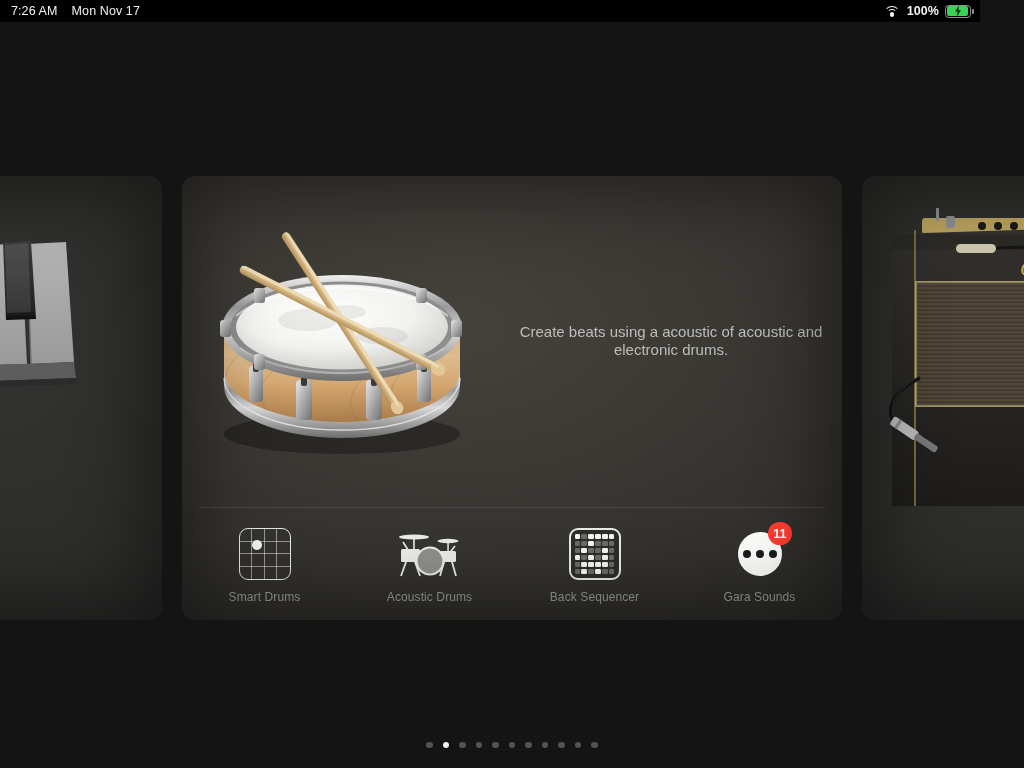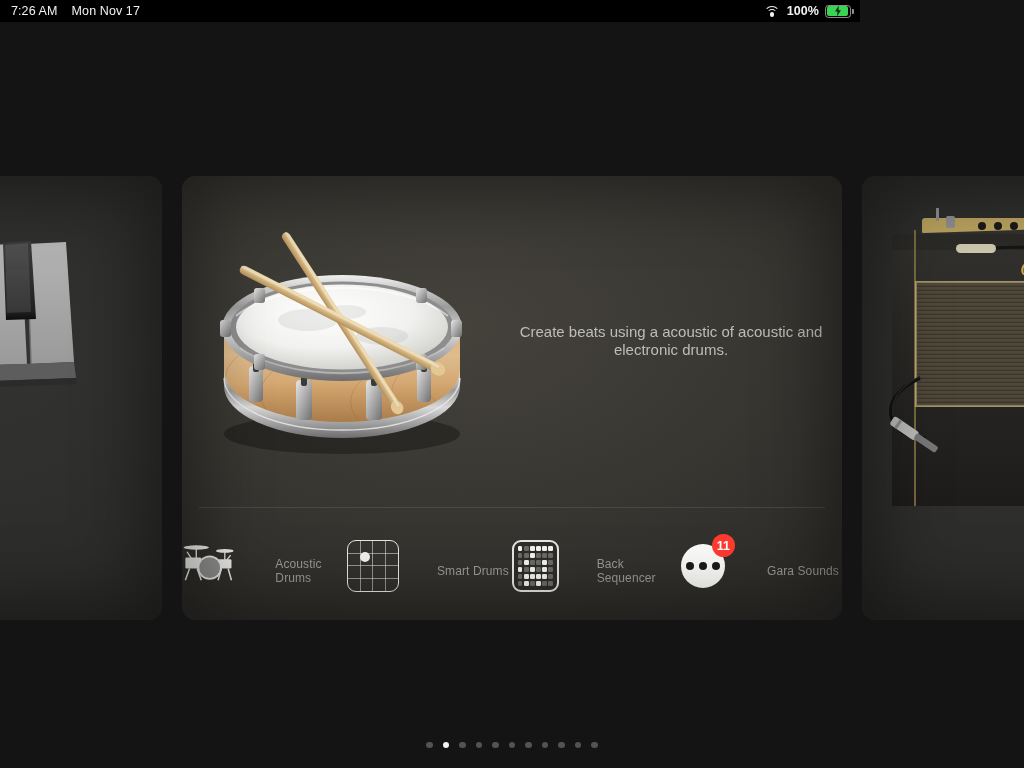--- a/index.html
+++ b/index.html
@@ -9,21 +9,21 @@
     font-family:"Liberation Sans", sans-serif;
     -webkit-font-smoothing:antialiased;
   }
   #screen {
     position:relative; width:1024px; height:768px;
     background:#141414;
   }
 
   
   .statusbar{
-    position:absolute; top:0; left:0; width:860px; height:22px;
+    position:absolute; top:0; left:0; width:980px; height:22px;
     display:flex; align-items:center;
     color:#f2f2f2; font-size:12.5px; font-weight:500;
     background:#000;
     z-index:40;
   }
   .sb-left{ display:flex; align-items:center; gap:14px; padding-left:11px; }
   .sb-right{ margin-left:auto; display:flex; align-items:center; gap:6px; padding-right:9px;font-weight:bold; }
   .sb-time{ letter-spacing:0.1px; }
   .sb-date{ letter-spacing:0.1px; }
   .sb-pct{ font-size:12.5px; letter-spacing:0.1px; }
@@ -134,22 +134,22 @@
   
   .divider{
     position:absolute; left:17px; top:331px; width:626px; height:1px;
     background:rgba(255,255,255,.10);
   }
   .icon-row{
     position:absolute; left:0; top:332px; width:660px; height:112px;
     display:flex; align-items:center;
   }
   .icon-cell{
-    flex:1; display:flex; flex-direction:row; align-items:center;
-    cursor:pointer; position:relative; padding-top:4px;gap:38px;
+    flex:1; display:flex; flex-direction:column; align-items:center;
+    cursor:pointer; position:relative; padding-top:4px;
   }
   .icon-box{ width:52px; height:52px; position:relative; }
   .icon-label{
     margin-top:10px; font-size:12px; color:#9a9a97; letter-spacing:.1px;
   }
 
   
   .sd{ position:absolute; inset:0; border:1.6px solid #e8e8e6; border-radius:9px; }
   .sd .ln{ position:absolute; background:rgba(232,232,230,.55); }
   .sd .dot{
@@ -449,62 +449,62 @@
         <div class="hero-text">
           <div class="hero-sub">Create beats using a acoustic of acoustic and electronic drums.</div>
         </div>
       </div>
 
       <div class="divider"></div>
 
       <div class="icon-row">
 
         <div class="icon-cell">
-          <div class="icon-box" style="width:66px">
-            <svg class="kit" viewBox="0 0 66 52">
-              <g fill="#eaeae8">
-
-                <ellipse cx="17" cy="9" rx="15" ry="2.6"></ellipse>
-                <rect x="16.2" y="9" width="1.6" height="16"></rect>
-
-                <ellipse cx="51" cy="13" rx="10.5" ry="2.2"></ellipse>
-                <rect x="50.3" y="13" width="1.5" height="14"></rect>
-
-                <rect x="4" y="21" width="19" height="13" rx="1.5"></rect>
-
-                <rect x="43" y="23" width="16" height="11" rx="1.5"></rect>
-
-                <path d="M9 34 L4 48 M18 34 L23 48" stroke="#eaeae8" stroke-width="1.8" fill="none"></path>
-                <path d="M47 34 L43 48 M55 34 L59 48" stroke="#eaeae8" stroke-width="1.8" fill="none"></path>
-                <path d="M13 25 L6 14 M51 27 L58 18" stroke="#eaeae8" stroke-width="1.6" fill="none"></path>
-              </g>
-
-              <circle cx="33" cy="33" r="14.5" fill="#eaeae8"></circle>
-              <circle cx="33" cy="33" r="12.4" fill="#8e8e8c"></circle>
-            </svg>
-          </div>
-          <div class="icon-label">Acoustic Drums</div>
-        </div>
-
-        <div class="icon-cell">
           <div class="icon-box">
             <div class="sd">
               <span class="ln" style="left:11.5px;top:0;width:1.3px;height:100%"></span>
               <span class="ln" style="left:24px;top:0;width:1.3px;height:100%"></span>
               <span class="ln" style="left:36.5px;top:0;width:1.3px;height:100%"></span>
               <span class="ln" style="left:0;top:11.5px;height:1.3px;width:100%"></span>
               <span class="ln" style="left:0;top:24px;height:1.3px;width:100%"></span>
               <span class="ln" style="left:0;top:36.5px;height:1.3px;width:100%"></span>
               <span class="dot"></span>
             </div>
           </div>
           <div class="icon-label">Smart Drums</div>
         </div>
 
         <div class="icon-cell">
+          <div class="icon-box" style="width:66px">
+            <svg class="kit" viewBox="0 0 66 52">
+              <g fill="#eaeae8">
+
+                <ellipse cx="17" cy="9" rx="15" ry="2.6"></ellipse>
+                <rect x="16.2" y="9" width="1.6" height="16"></rect>
+
+                <ellipse cx="51" cy="13" rx="10.5" ry="2.2"></ellipse>
+                <rect x="50.3" y="13" width="1.5" height="14"></rect>
+
+                <rect x="4" y="21" width="19" height="13" rx="1.5"></rect>
+
+                <rect x="43" y="23" width="16" height="11" rx="1.5"></rect>
+
+                <path d="M9 34 L4 48 M18 34 L23 48" stroke="#eaeae8" stroke-width="1.8" fill="none"></path>
+                <path d="M47 34 L43 48 M55 34 L59 48" stroke="#eaeae8" stroke-width="1.8" fill="none"></path>
+                <path d="M13 25 L6 14 M51 27 L58 18" stroke="#eaeae8" stroke-width="1.6" fill="none"></path>
+              </g>
+
+              <circle cx="33" cy="33" r="14.5" fill="#eaeae8"></circle>
+              <circle cx="33" cy="33" r="12.4" fill="#8e8e8c"></circle>
+            </svg>
+          </div>
+          <div class="icon-label">Acoustic Drums</div>
+        </div>
+
+        <div class="icon-cell">
           <div class="icon-box">
             <div class="bs">
               <div class="bs-grid" id="bsgrid">
                   <div class="on"></div>
                   <div></div>
                   <div class="on"></div>
                   <div class="on"></div>
                   <div class="on"></div>
                   <div class="on"></div>
                   <div></div>

